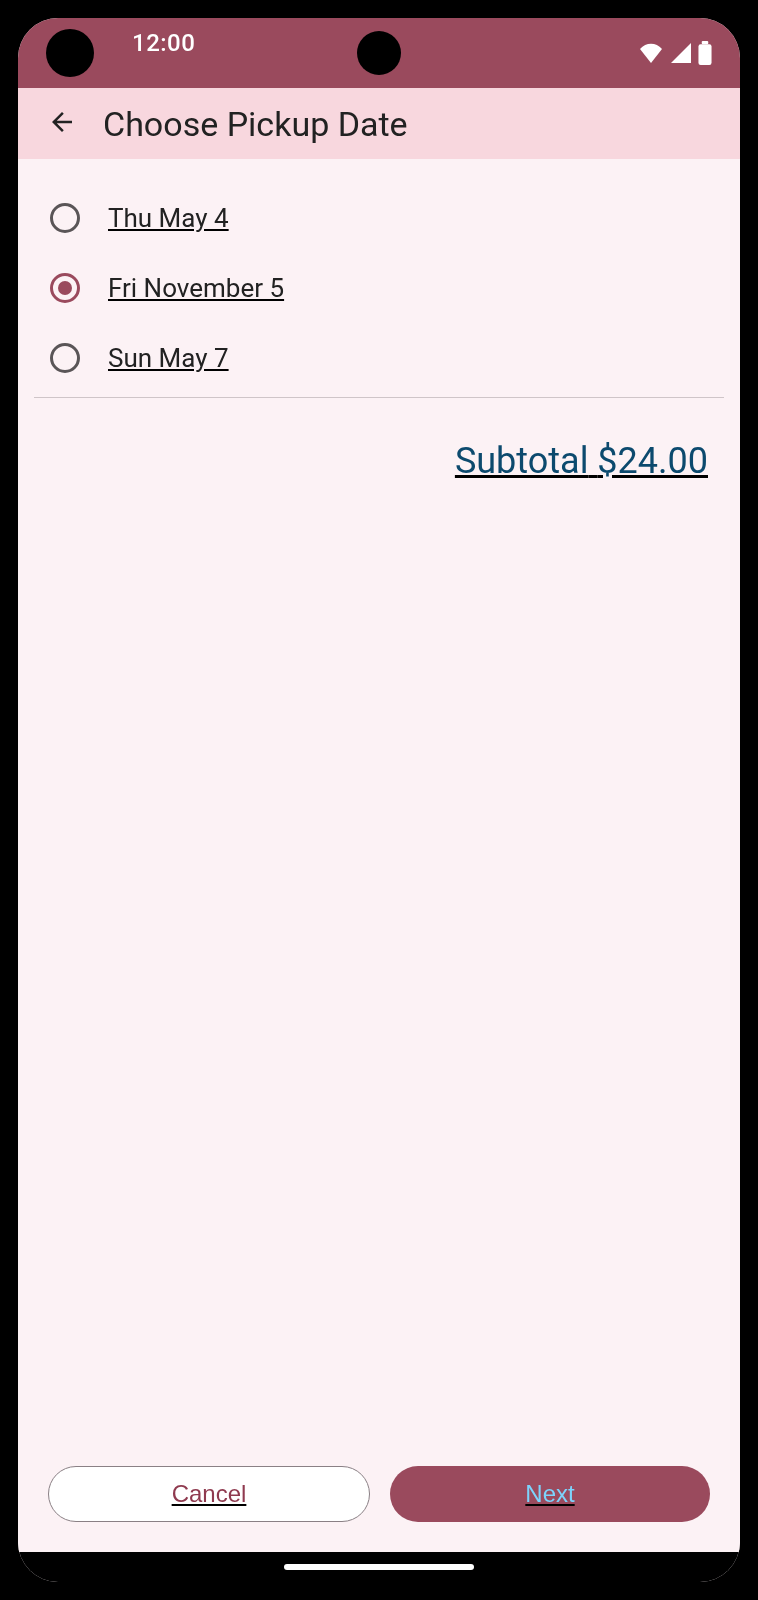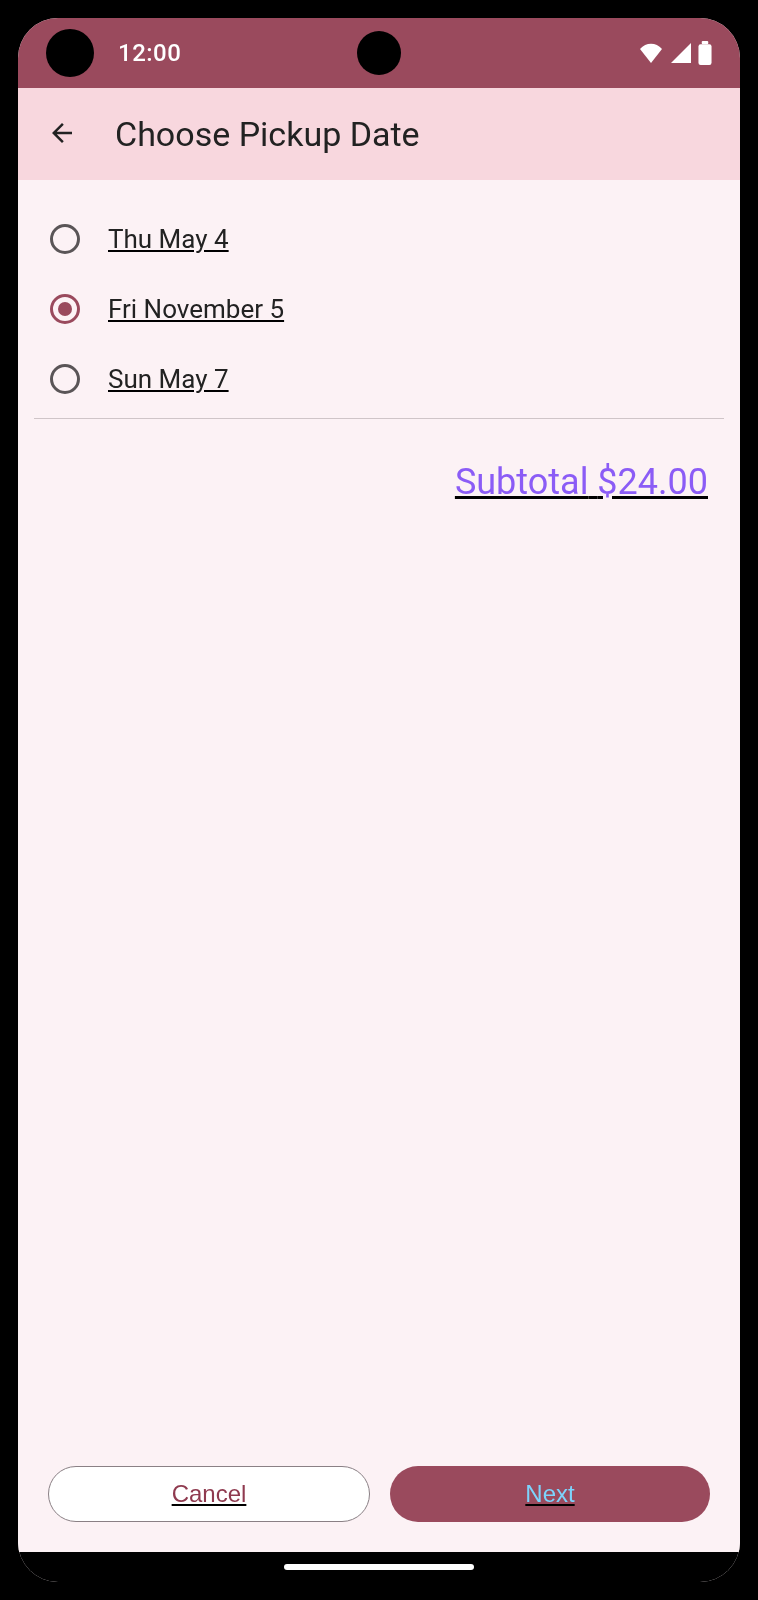--- a/index.html
+++ b/index.html
@@ -38,22 +38,21 @@
     height: 70px;
     display: flex;
     align-items: center;
     justify-content: space-between;
     padding: 0 28px;
     color: #fff;
     position: relative;
   }
   .status-left {
     display: flex;
-    align-items: center;
-    gap: 12px;
+    gap: 26px;
   }
   .cam-hole {
     width: 48px;
     height: 48px;
     background: #000;
     border-radius: 50%;
     margin-right: 12px;
   }
   .status-time {
     font-size: 24px;
@@ -75,25 +74,25 @@
     align-items: center;
     gap: 6px;
   }
   .wifi-icon svg, .signal-icon svg, .battery-icon svg {
     display: block;
   }
 
   
   .app-bar {
     background: #f8d7de;
-    height: 92px;
+    height: 71px;
     display: flex;
     align-items: center;
     padding: 0 24px;
-    gap: 33px;
+    gap: 21px;
   }
   .back-btn {
     width: 40px;
     height: 40px;
     display: flex;
     align-items: center;
     justify-content: center;
     background: none;
     border: none;
     cursor: pointer;
@@ -149,21 +148,21 @@
     color: #222;
   }
   .divider {
     height: 1px;
     background: #cfc5c8;
     margin: 4px 0 0 0;
   }
   .subtotal {
     text-align: right;
     font-size: 36px;
-    color: #8b5cf6;
+    color: #0c4a6e;
     padding: 42px 16px 0 0;
   }
 
   
   .button-row {
     display: flex;
     gap: 20px;
     padding: 24px 14px 30px 14px;
   }
   .btn {

